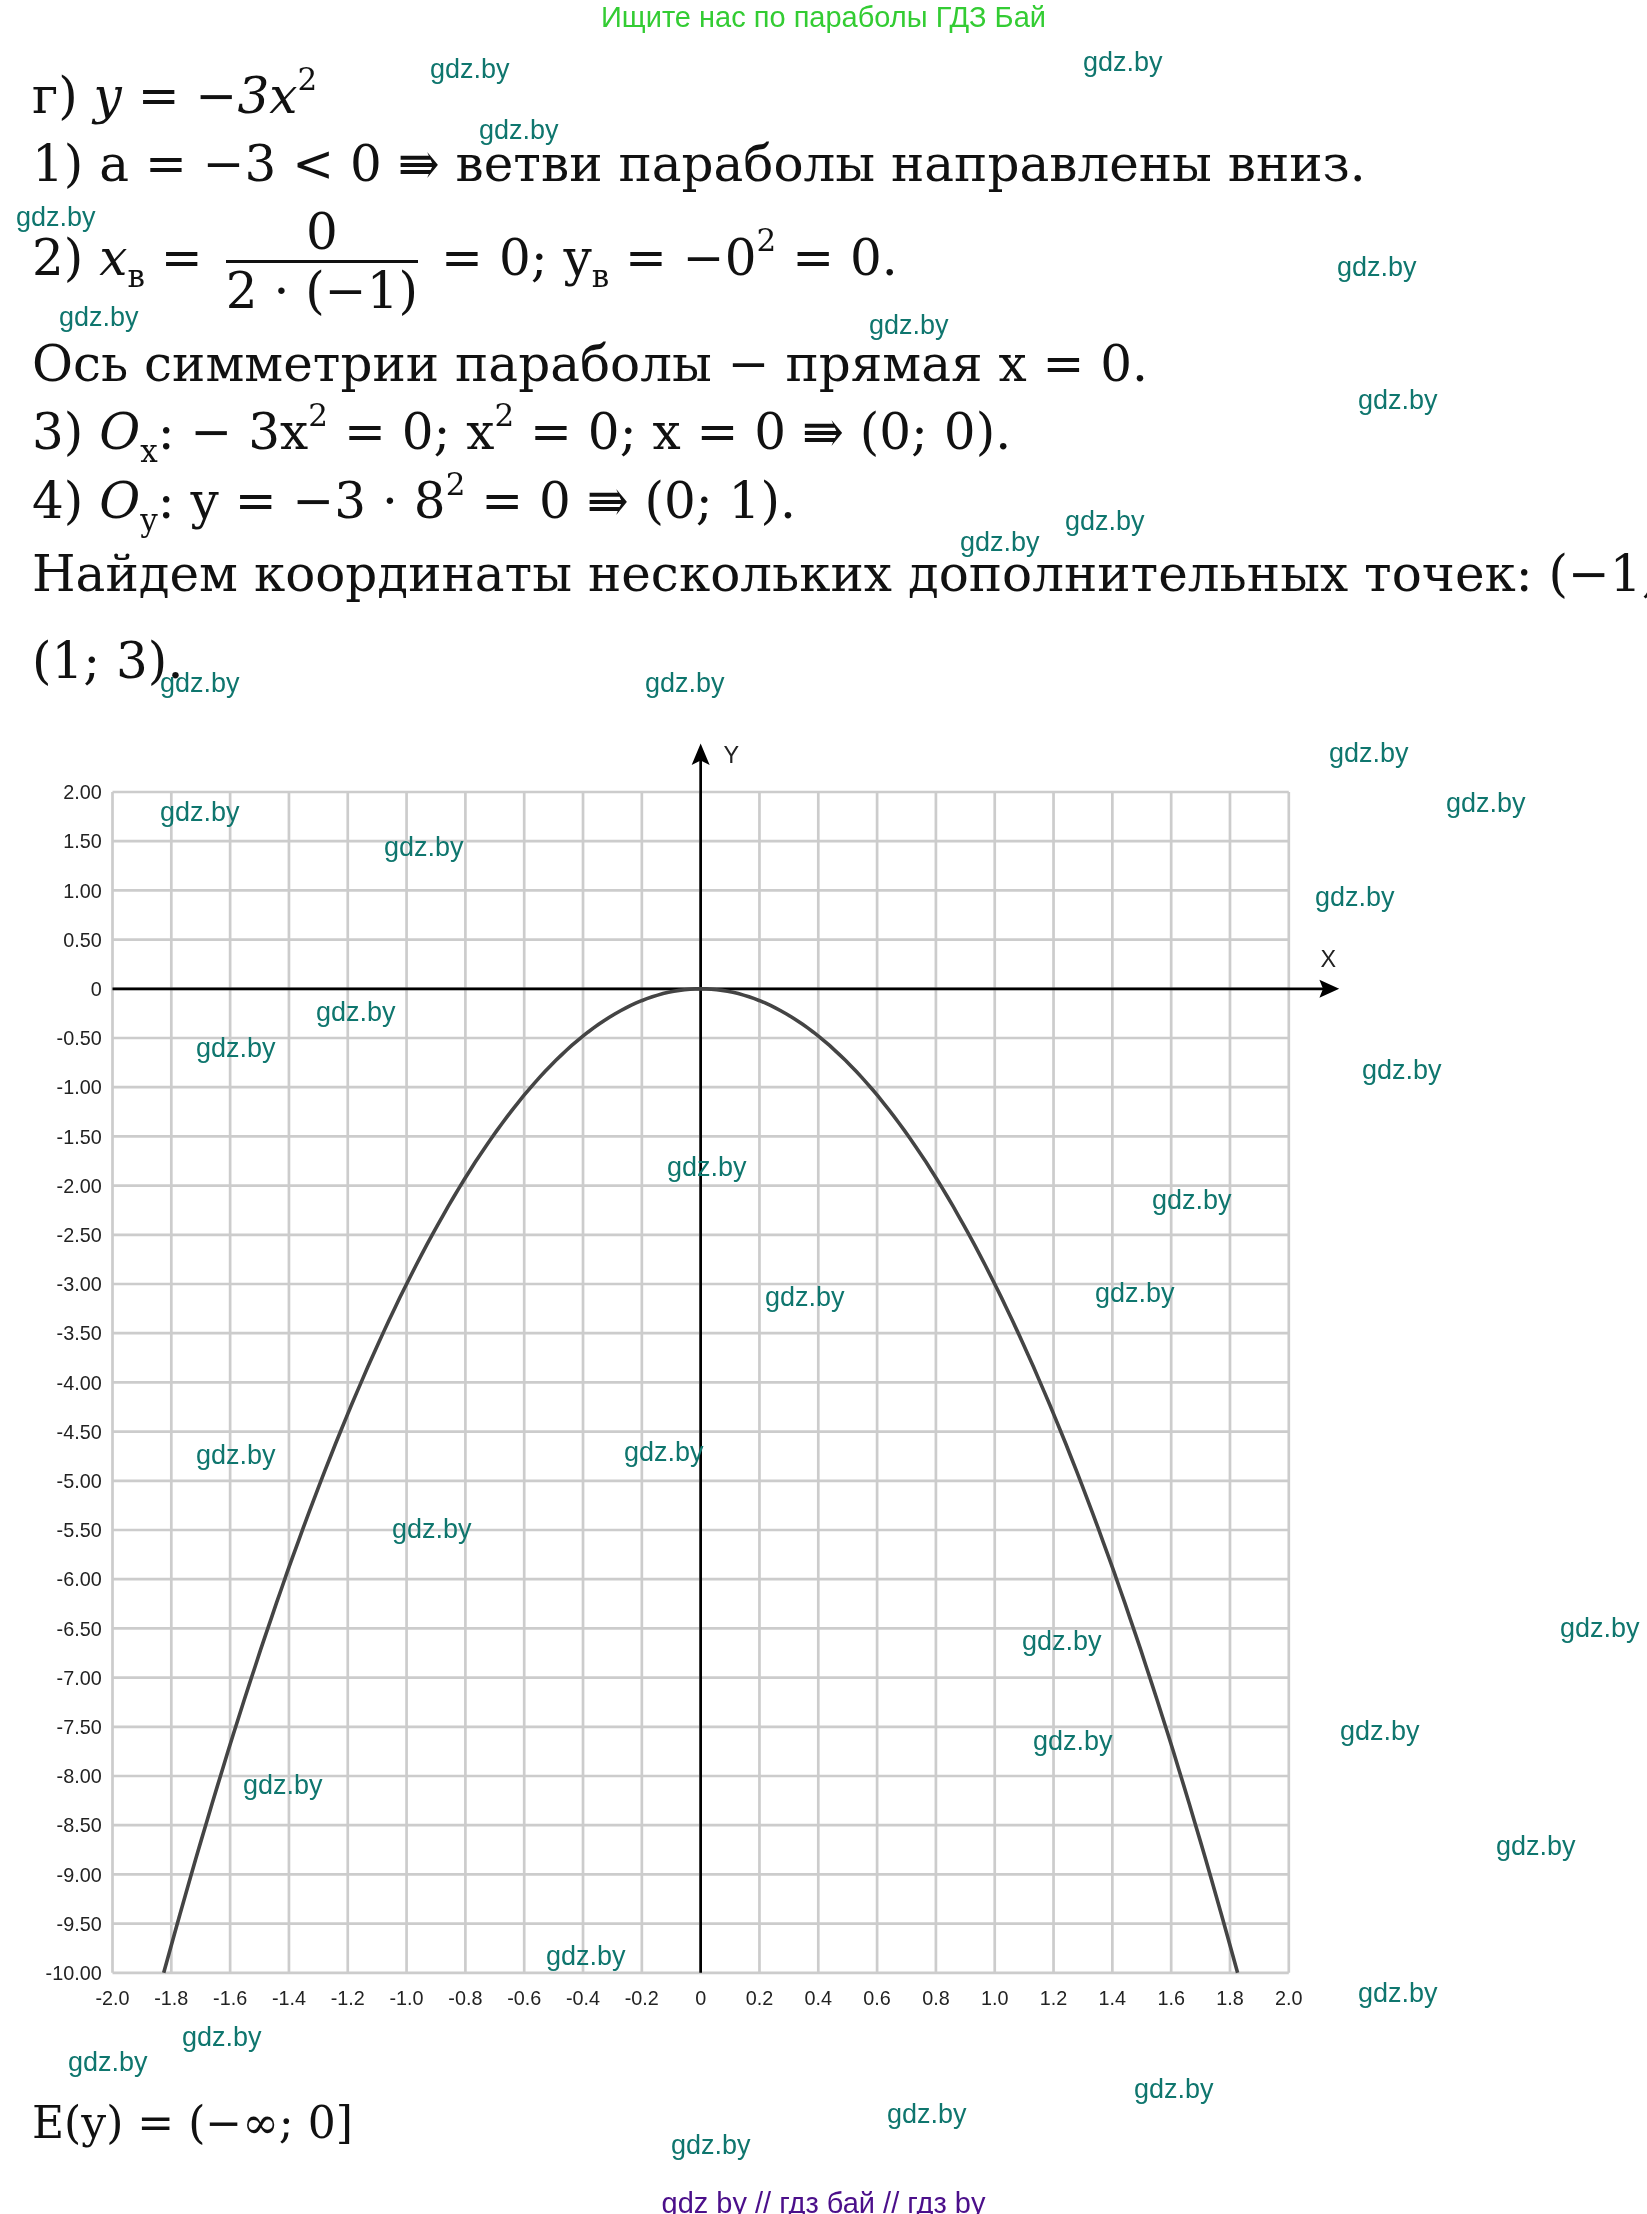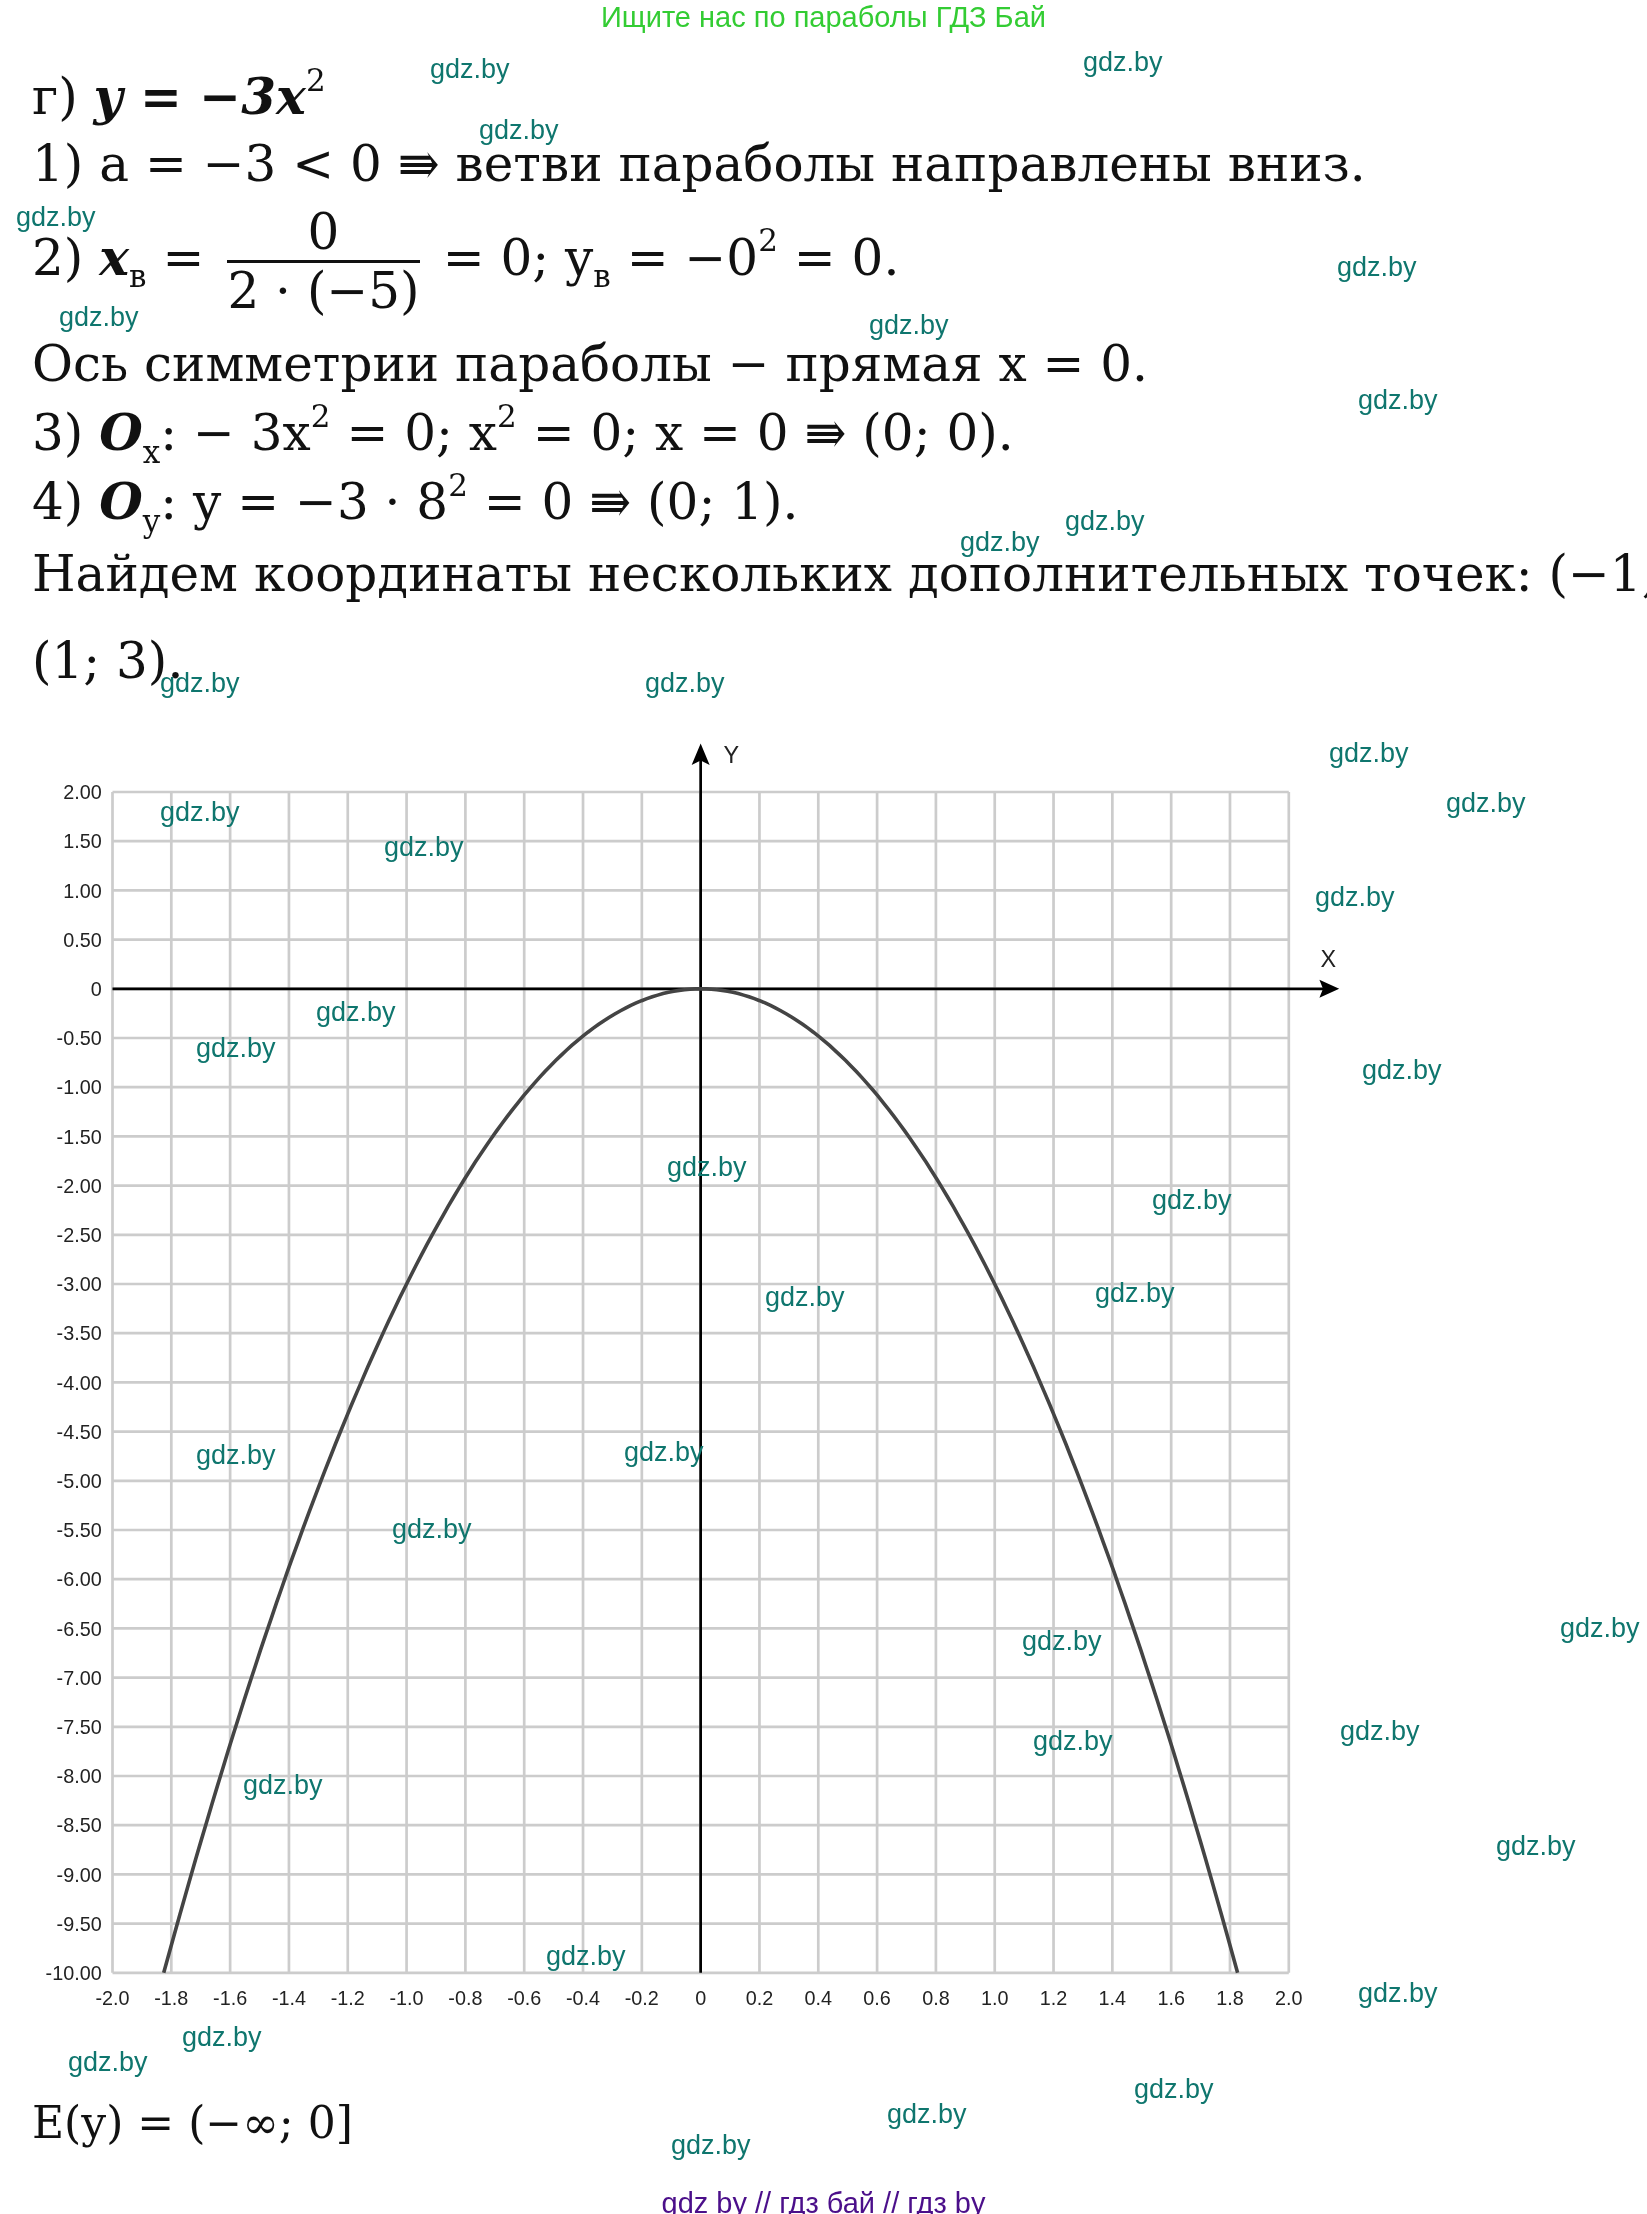--- a/index.html
+++ b/index.html
@@ -1,21 +1,21 @@
 <!DOCTYPE html>
 <html style="font-size:14.4px"><head>
 <meta charset="utf-8">
 <style>
   html, body { margin: 0; padding: 0; background: #ffffff; }
   body { width: 1647px; height: 2214px; position: relative; overflow: hidden;
          font-family: "DejaVu Serif", serif; color: #111; }
   .banner { position: absolute; top: 0; left: 0; width: 1647px; text-align: center;
             font-family: "Liberation Sans", sans-serif; font-size: 29px; color: #33cc33; line-height: 34px; }
   .line { position: absolute; left: 32px; font-size: 50px; line-height: 59px; white-space: nowrap; }
-  .line i { font-style: italic; font-family: "DejaVu Serif", serif; font-weight: bold; }
+  .line i { font-style: italic; font-family: "DejaVu Serif", serif; }
   sup { font-size: 31px; vertical-align: 23.4px; line-height: 0; }
   sub { font-size: 31px; vertical-align: -12.6px; line-height: 0; }
   .frac { display: inline-block; vertical-align: middle; text-align: center; margin: 0 7.2px; }
   .frac .num { display: block; border-bottom: 3.6px solid #111; padding: 0 12.6px; line-height: 56px; }
   .frac .den { display: block; line-height: 56px; }
   .wm { position: absolute; font-family: "Liberation Sans", sans-serif; font-size: 27px; color: #0f766e; }
   .footer { position: absolute; top: 2187px; left: 0; width: 1647px; text-align: center;
             font-family: "Liberation Sans", sans-serif; font-size: 29px; color: #4b0f8a; }
   #chart { position: absolute; left: 0; top: 720px; }
   .tick { font-family: "Liberation Sans", sans-serif; font-size: 22px; fill: #222; }
@@ -36,21 +36,21 @@
   <span>1)</span>
   <span>a = −3 &lt; 0 ⇛ ветви параболы направлены вниз.</span>
 </div>
 
 <div class="line" style="top:204px">
   <span>2)</span>
   <i>x</i><sub>в</sub>
   <span>=</span>
   <span class="frac">
     <span class="num">0</span>
-    <span class="den">2 · (−5)</span>
+    <span class="den">2 · (−1)</span>
   </span>
   <span>= 0;  y</span><sub>в</sub>
   <span>= −0</span><sup>2</sup>
   <span>= 0.</span>
 </div>
 
 <div class="line" style="top:335px">Ось симметрии параболы − прямая x = 0.</div>
 
 <div class="line" style="top:403px">
   <span>3)</span>

